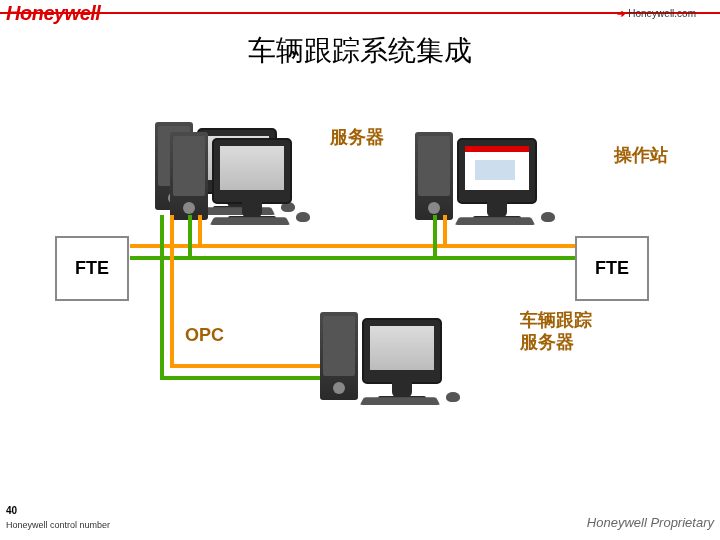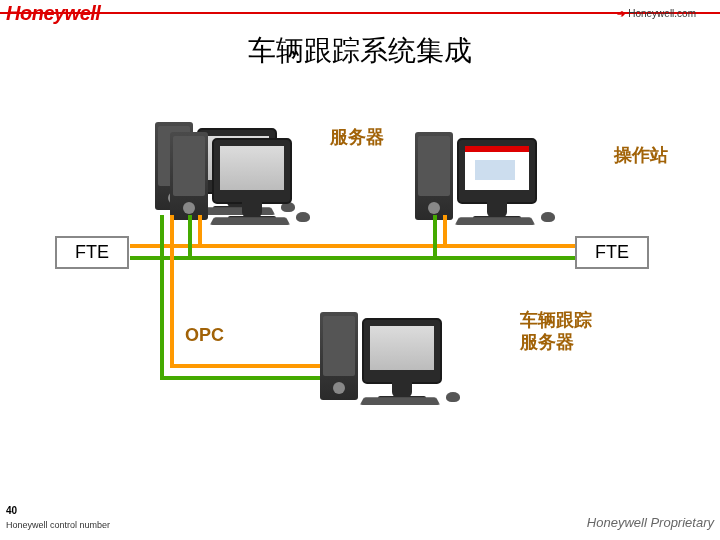--- a/index.html
+++ b/index.html
@@ -4,21 +4,21 @@
 <style>
   * { margin: 0; padding: 0; box-sizing: border-box; }
   body { width: 720px; height: 540px; background: #fff; font-family: Arial, "Microsoft YaHei", sans-serif; position: relative; overflow: hidden; }
   .header { position: relative; height: 14px; border-bottom: 2px solid #d00; }
   .logo { position: absolute; left: 6px; top: 2px; font-weight: 900; font-size: 20px; color: #d00; font-style: italic; letter-spacing: -0.5px; }
   .site-link { position: absolute; right: 24px; top: 8px; font-size: 10px; color: #333; }
   .arrow { color: #d00; font-weight: bold; }
   .title { text-align: center; font-size: 28px; font-weight: normal; margin-top: 18px; color: #000; }
   .canvas { position: absolute; left: 0; top: 80px; width: 720px; height: 420px; }
   .label { position: absolute; font-size: 18px; font-weight: bold; color: #a16207; }
-  .box { position: absolute; border: 2px solid #888; background: #fff; padding: 4px 18px; font-size: 18px; font-weight: normal; color: #000; }
+  .box { position: absolute; border: 2px solid #888; background: #fff; padding: 20px 18px; font-size: 18px; font-weight: bold; color: #000; }
   
   .pc { position: absolute; width: 150px; height: 110px; }
   .tower { position: absolute; left: 0; bottom: 0; width: 38px; height: 88px; background: linear-gradient(#4a4a4a, #2a2a2a); border-radius: 3px; }
   .tower::before { content: ""; position: absolute; left: 3px; top: 4px; width: 32px; height: 60px; background: #555; border-radius: 2px; }
   .tower::after { content: ""; position: absolute; left: 13px; bottom: 6px; width: 12px; height: 12px; background: #888; border-radius: 50%; }
   .monitor { position: absolute; left: 42px; bottom: 16px; width: 80px; height: 66px; background: #2a2a2a; border-radius: 5px; border: 2px solid #1a1a1a; }
   .screen { position: absolute; left: 6px; top: 6px; right: 6px; bottom: 12px; background: linear-gradient(#dcdcdc, #bcbcbc); }
   .screen.red { background: #fff; }
   .screen.red::before { content: ""; position: absolute; left: 0; top: 0; right: 0; height: 6px; background: #d00; }
   .screen.red::after { content: ""; position: absolute; left: 10px; top: 14px; width: 40px; height: 20px; background: #cde; }

